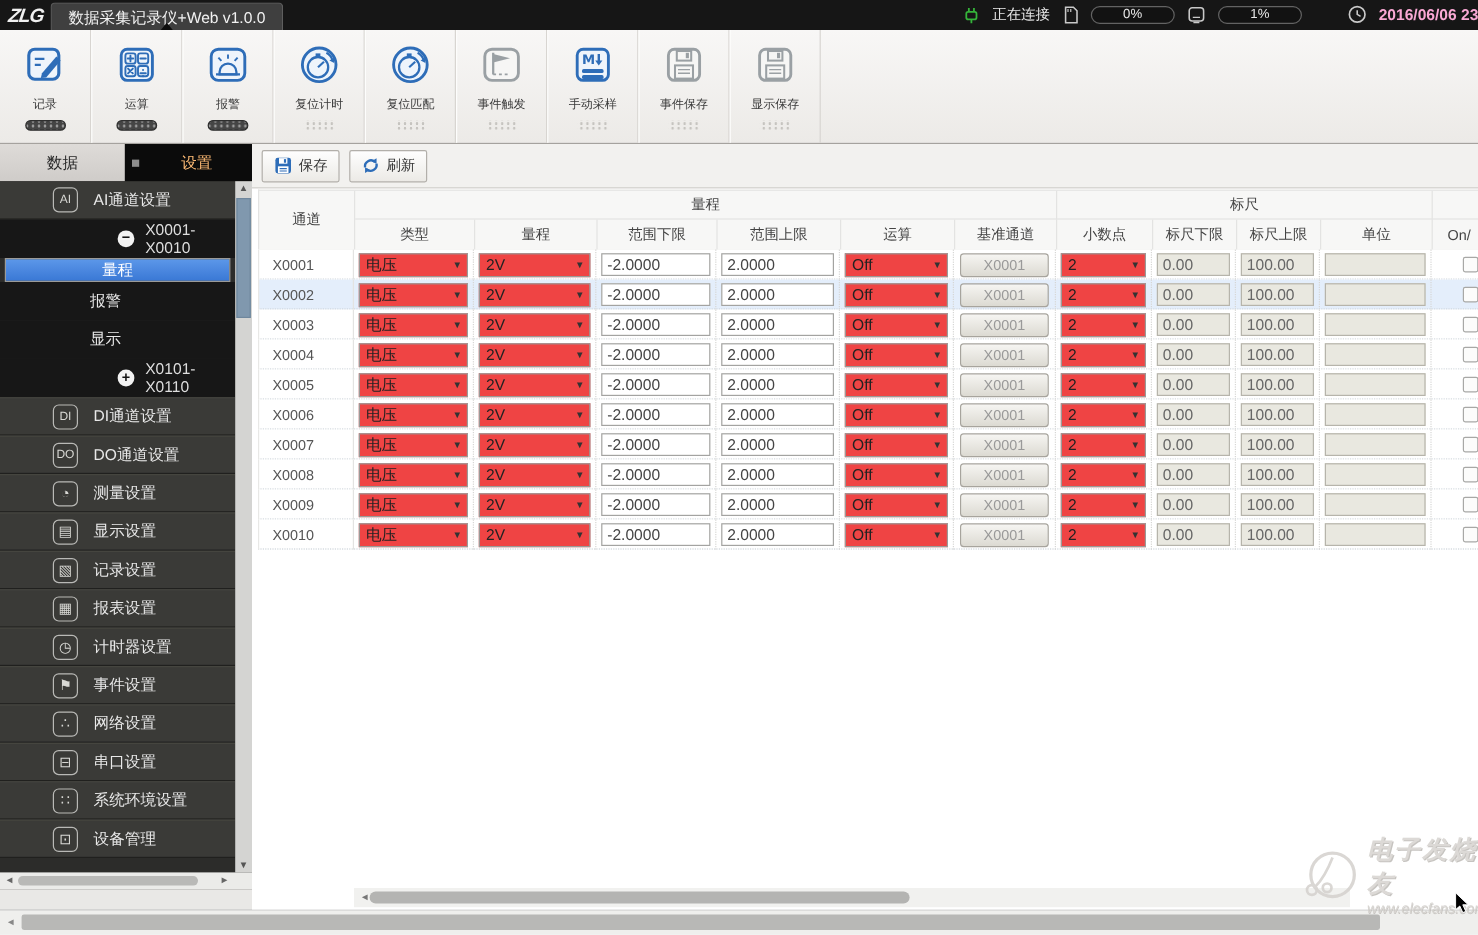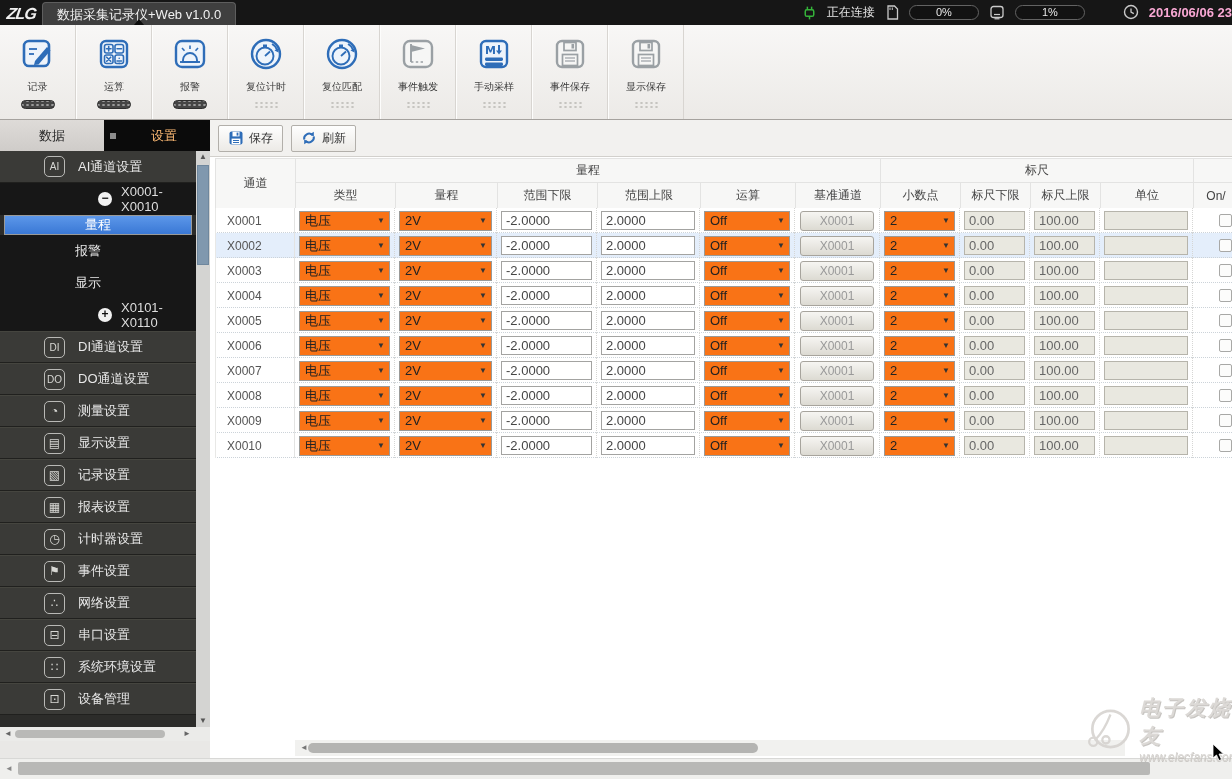--- a/index.html
+++ b/index.html
@@ -81,21 +81,21 @@
   
   .grid { position:absolute; left:5px; top:38px; width:1023px; }
   .ghead { position:relative; height:50px; background:#f7f7f6; border-top:1px solid #e3e3e2; border-left:1px solid #e3e3e2; }
   .hcell { position:absolute; border-right:1px solid #e3e3e2; border-bottom:1px solid #e3e3e2;
            font-size:12px; color:#444; text-align:center; display:flex; align-items:center; justify-content:center; }
   .grow { position:relative; height:25px; display:flex; border-bottom:1px dotted #ccd3d9; background:#fff; }
   .grow.hl { background:#e4eefb; }
   .gcell { height:25px; border-right:1px dotted #d6d6d4; display:flex; align-items:center; flex:none; }
   .gcell.chan { border-right:1px solid #e3e3e2; border-left:1px solid #e8e8e6; }
   .chan span { font-size:12px; color:#555; margin-left:11px; }
-  .sel { flex:1; height:20px; margin:0 4px; border:1px solid #9a9a98; background:#f97316; display:flex;
+  .sel { flex:1; height:20px; margin:0 4px; border:1px solid #9a9a98; background:#ef4444; display:flex;
          align-items:center; font-size:13px; color:#222; padding-left:5px; cursor:pointer; }
   .sel .arr { margin-left:auto; font-size:8px; color:#333; padding-right:4px; }
   .inp { flex:1; height:19px; margin:0 4px; border:1px solid #a3a3a1; background:#fff; font-size:13px;
          color:#454545; line-height:17px; padding-left:4px; }
   .inp.dis { background:#e9e8e0; border-color:#b6b4ab; color:#666; }
   .refbtn { flex:1; height:20px; margin:0 5px; background:linear-gradient(#f6f5f2,#dcdad2);
             border:1px solid #a7a49d; border-radius:3px; color:#999; font-size:12px;
             display:flex; align-items:center; justify-content:center; cursor:default; }
   .chk { width:13px; height:13px; margin-left:26px; border:1px solid #a8a8a6; background:#fcfcfb; border-radius:2px; flex:none; }
 

